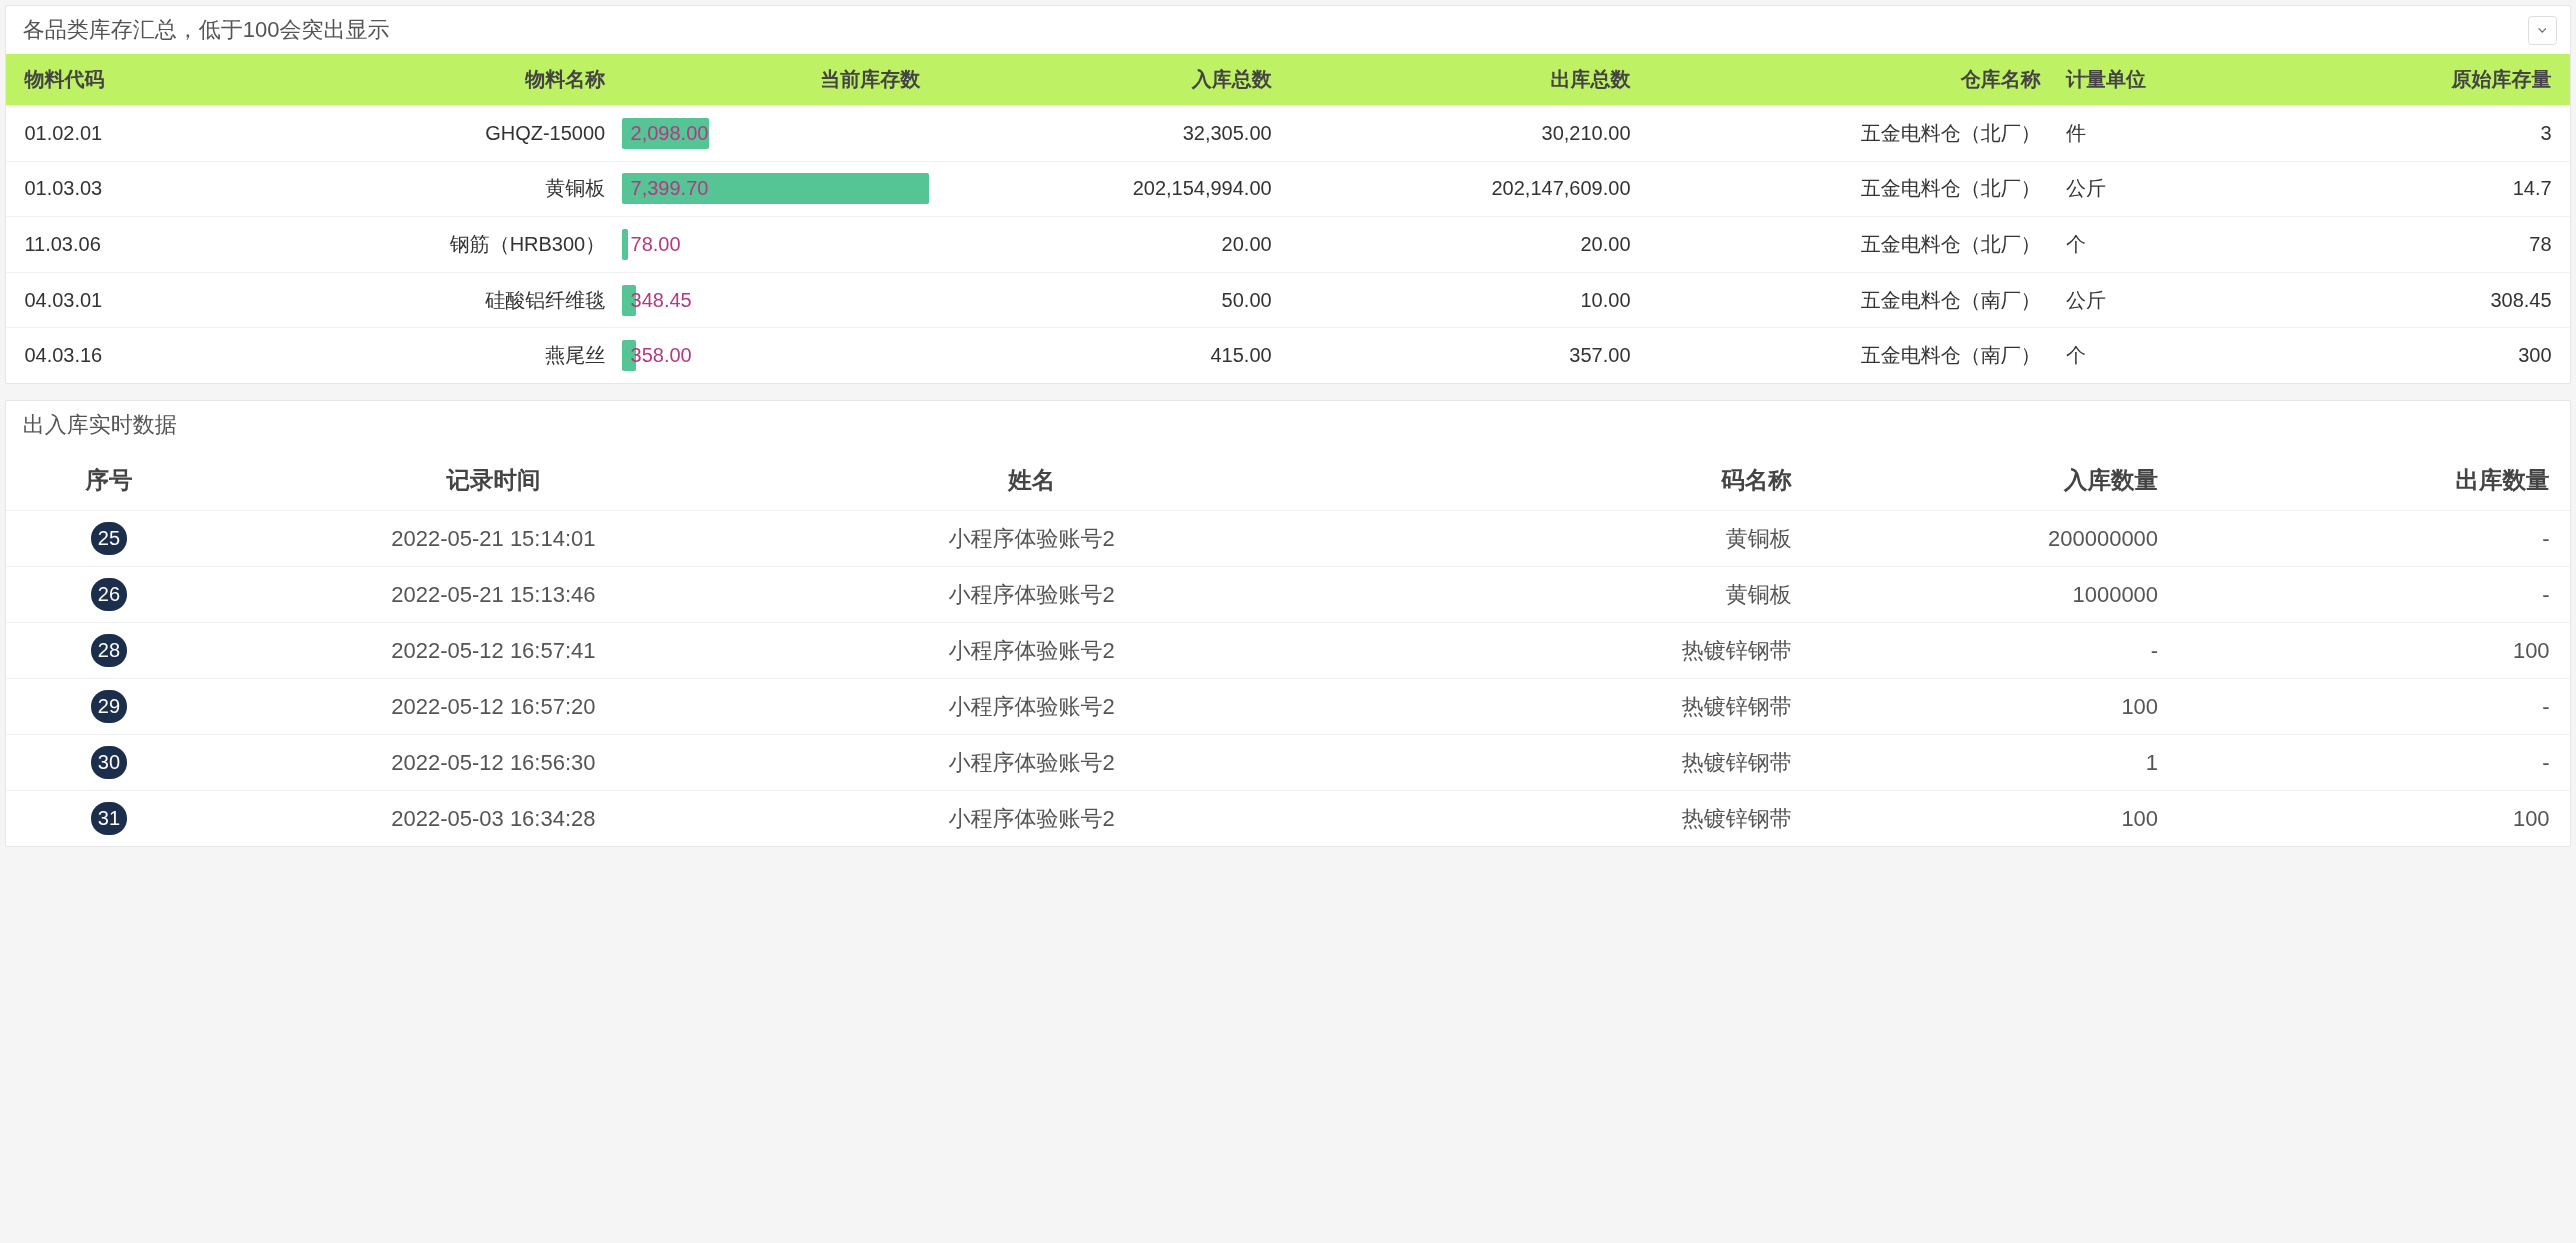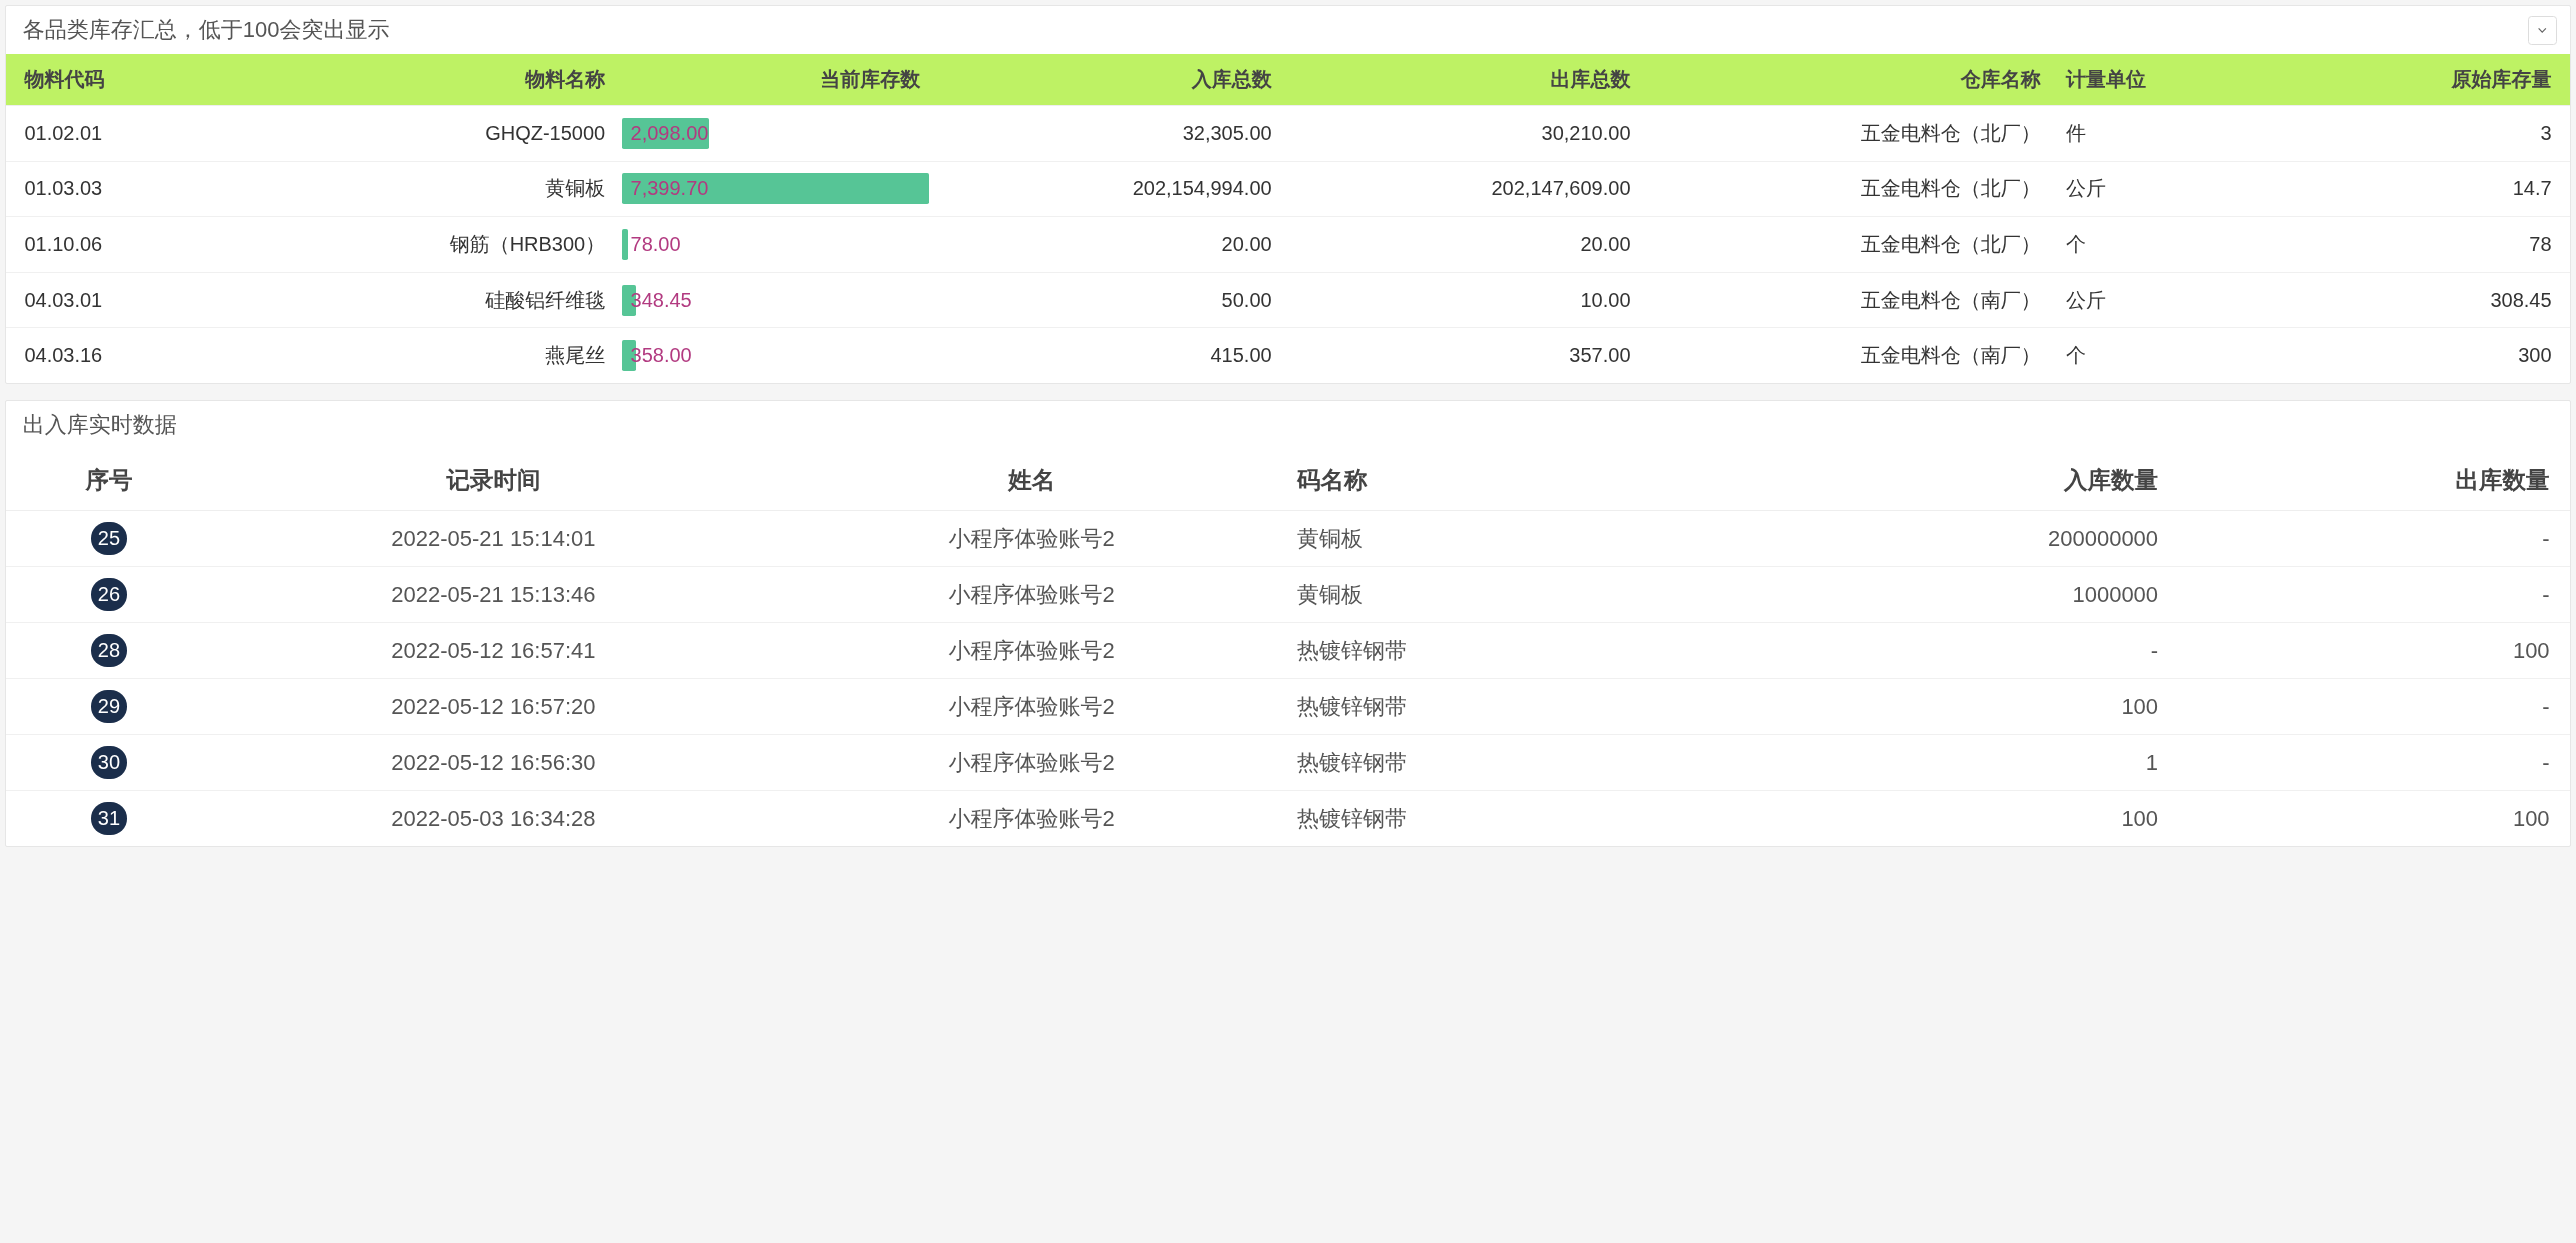--- a/index.html
+++ b/index.html
@@ -36,21 +36,21 @@
   .barcell .bar.thin { min-width: 5.4px; }
   .barcell .val { position: relative; z-index: 2; padding-left: 9px; font-weight: 400; color: #B23A80; font-size: 20px; }
 
   
   .panel2 .panel-header { border-bottom: none; }
   .t2 thead th { font-size: 23.5px; font-weight: 600; color: #444; background: transparent; border-bottom: 0.9px solid #eee; padding: 14.5px 9px; }
   .t2 td { font-size: 22px; color: #555; padding: 11px 9px; }
   .t2 th:nth-child(1), .t2 td:nth-child(1) { text-align: center; width: 8%; }
   .t2 th:nth-child(2), .t2 td:nth-child(2) { text-align: center; width: 22%; }
   .t2 th:nth-child(3), .t2 td:nth-child(3) { text-align: center; width: 20%; }
-  .t2 th:nth-child(4), .t2 td:nth-child(4) { text-align: left; width: 20%; }
+  .t2 th:nth-child(4), .t2 td:nth-child(4) { text-align: right; width: 20%; }
   .t2 th:nth-child(5), .t2 td:nth-child(5) { text-align: right; width: 15%; padding-right: 27px; }
   .t2 th:nth-child(6), .t2 td:nth-child(6) { text-align: right; width: 15%; padding-right: 20px; }
 
   .badge { display: inline-flex; align-items: center; justify-content: center; min-width: 36px; height: 33px; padding: 0 7.2px; border-radius: 16.3px; background: #1B2E4B; color: #fff; font-size: 20px; font-weight: 500; }
 </style>
 </head>
 <body>
 
 <div class="panel">
   <div class="panel-header">
@@ -99,21 +99,21 @@
               <span class="val">7,399.70</span>
             </div>
           </td>
           <td>202,154,994.00</td>
           <td>202,147,609.00</td>
           <td>五金电料仓（北厂）</td>
           <td>公斤</td>
           <td>14.7</td>
         </tr>
         <tr>
-          <td>01.10.06</td>
+          <td>11.03.06</td>
           <td>钢筋（HRB300）</td>
           <td>
             <div class="barcell">
               <div class="bar pos thin" style="width: 2%;"></div>
               <span class="val">78.00</span>
             </div>
           </td>
           <td>20.00</td>
           <td>20.00</td>
           <td>五金电料仓（北厂）</td>

